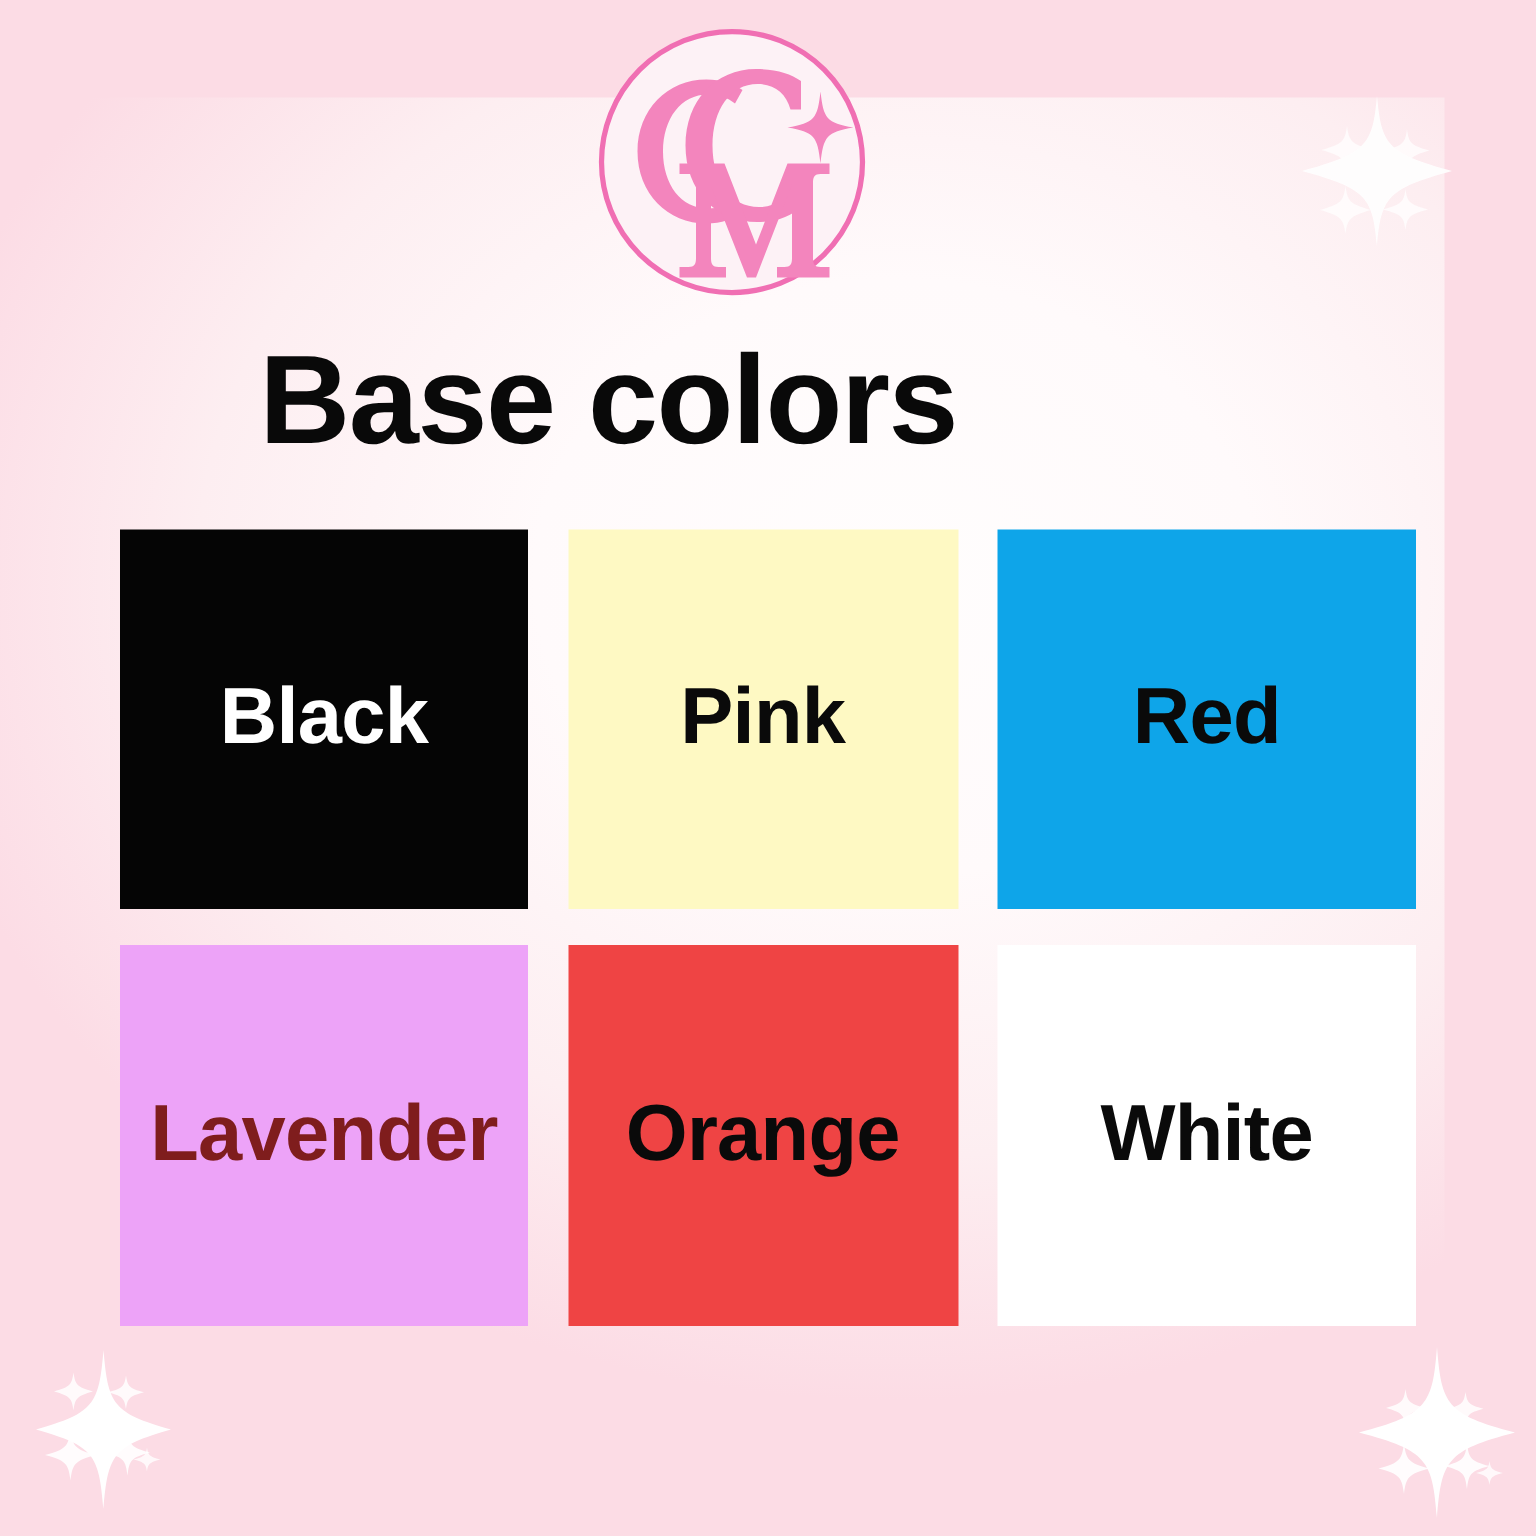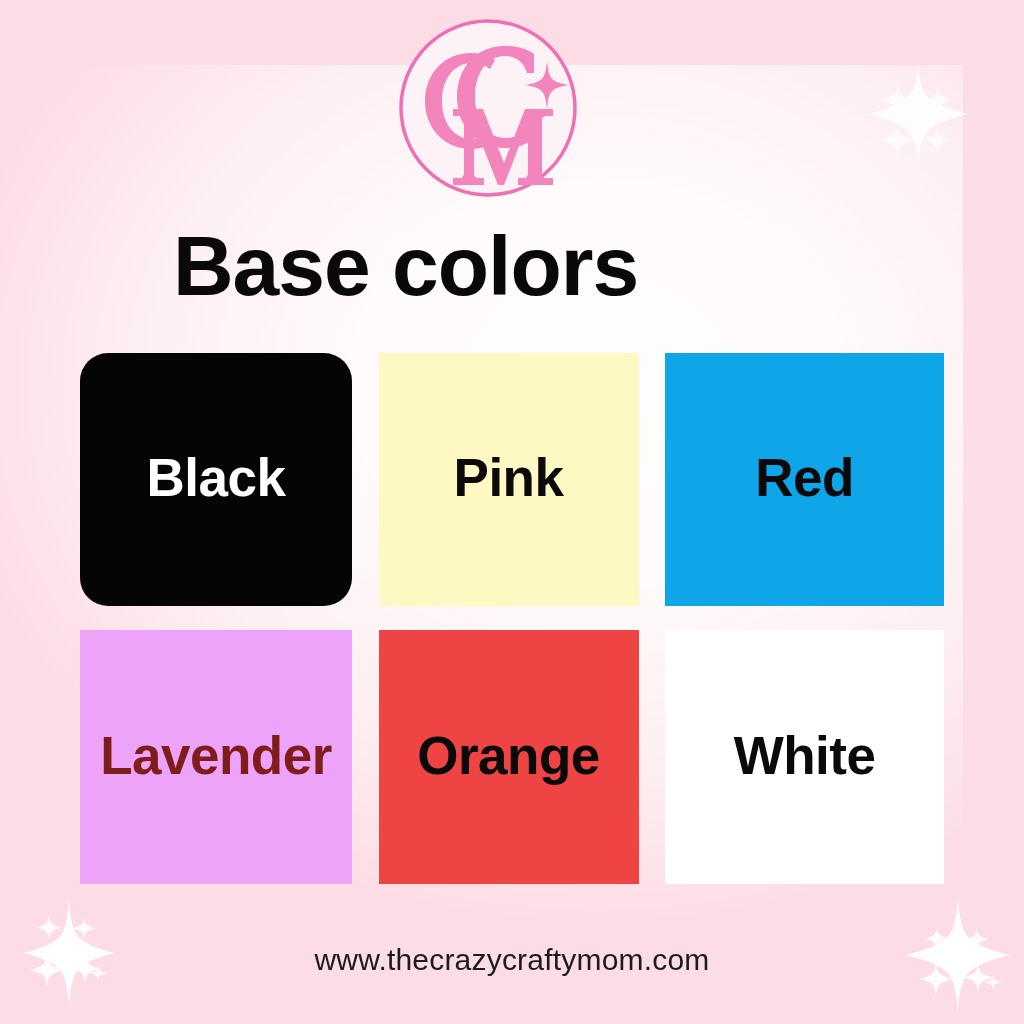--- a/index.html
+++ b/index.html
@@ -189,21 +189,21 @@
         <path d="M150 44 C152 62 154 65 172 68 C154 71 152 74 150 92 C148 74 146 71 128 68
                  C146 65 148 62 150 44 Z"></path>
       </g>
     </svg>
   </div>
 
   <div class="page-title">Base colors</div>
 
   <div class="swatch-grid">
 
-    <div class="swatch sw-r1c1" style="background: rgb(5, 5, 5); color: rgb(255, 255, 255); border-radius: 28px;">
+    <div class="swatch sw-r1c1" style="background: rgb(5, 5, 5); color: rgb(255, 255, 255);">
       <span class="swatch-label">Black</span>
     </div>
 
     <div class="swatch sw-r1c2" style="background: #fef9c3; color: rgb(10, 10, 10);">
       <span class="swatch-label">Pink</span>
     </div>
 
     <div class="swatch sw-r1c3" style="background: #0ea5e9; color: rgb(10, 10, 10);">
       <span class="swatch-label">Red</span>
     </div>
@@ -215,15 +215,14 @@
     <div class="swatch sw-r2c2" style="background: #ef4444; color: rgb(10, 10, 10);">
       <span class="swatch-label">Orange</span>
     </div>
 
     <div class="swatch sw-r2c3" style="background: rgb(255, 255, 255); color: rgb(10, 10, 10);">
       <span class="swatch-label">White</span>
     </div>
 
   </div>
 
-  <div class="footer-url">www.thecrazycraftymom.com</div>
 
 </div>
 
 </body></html>

